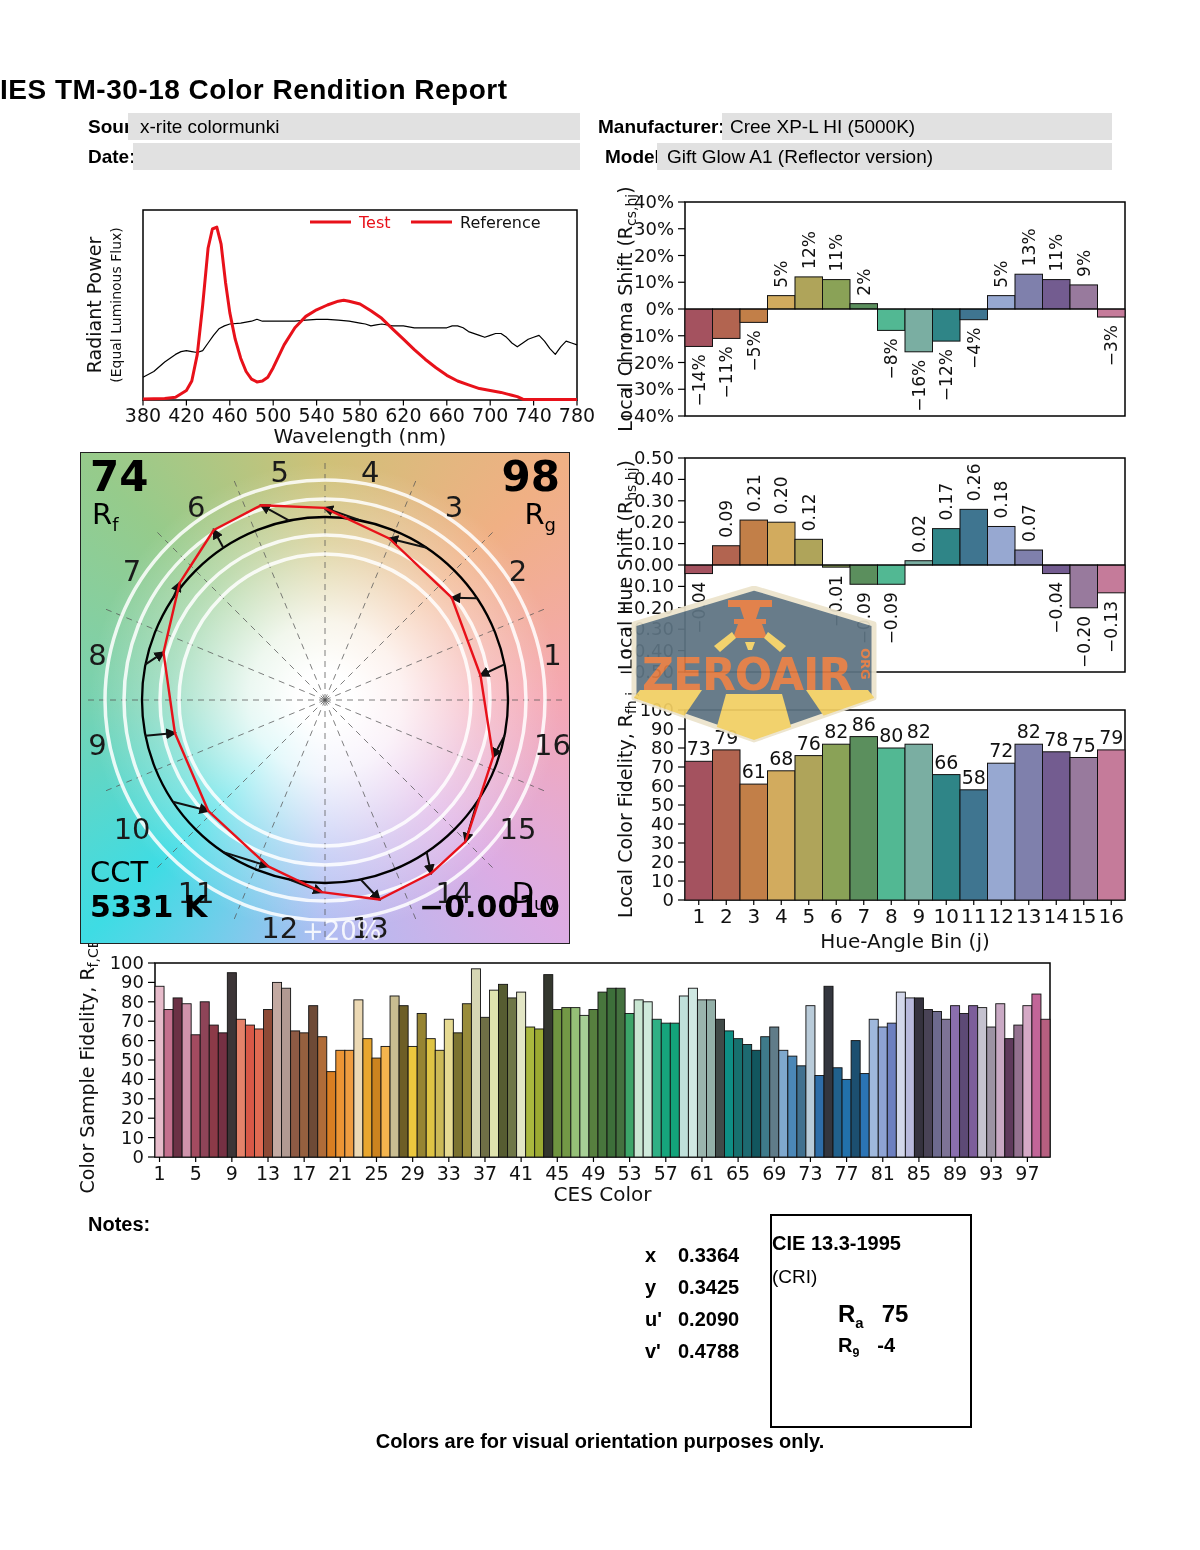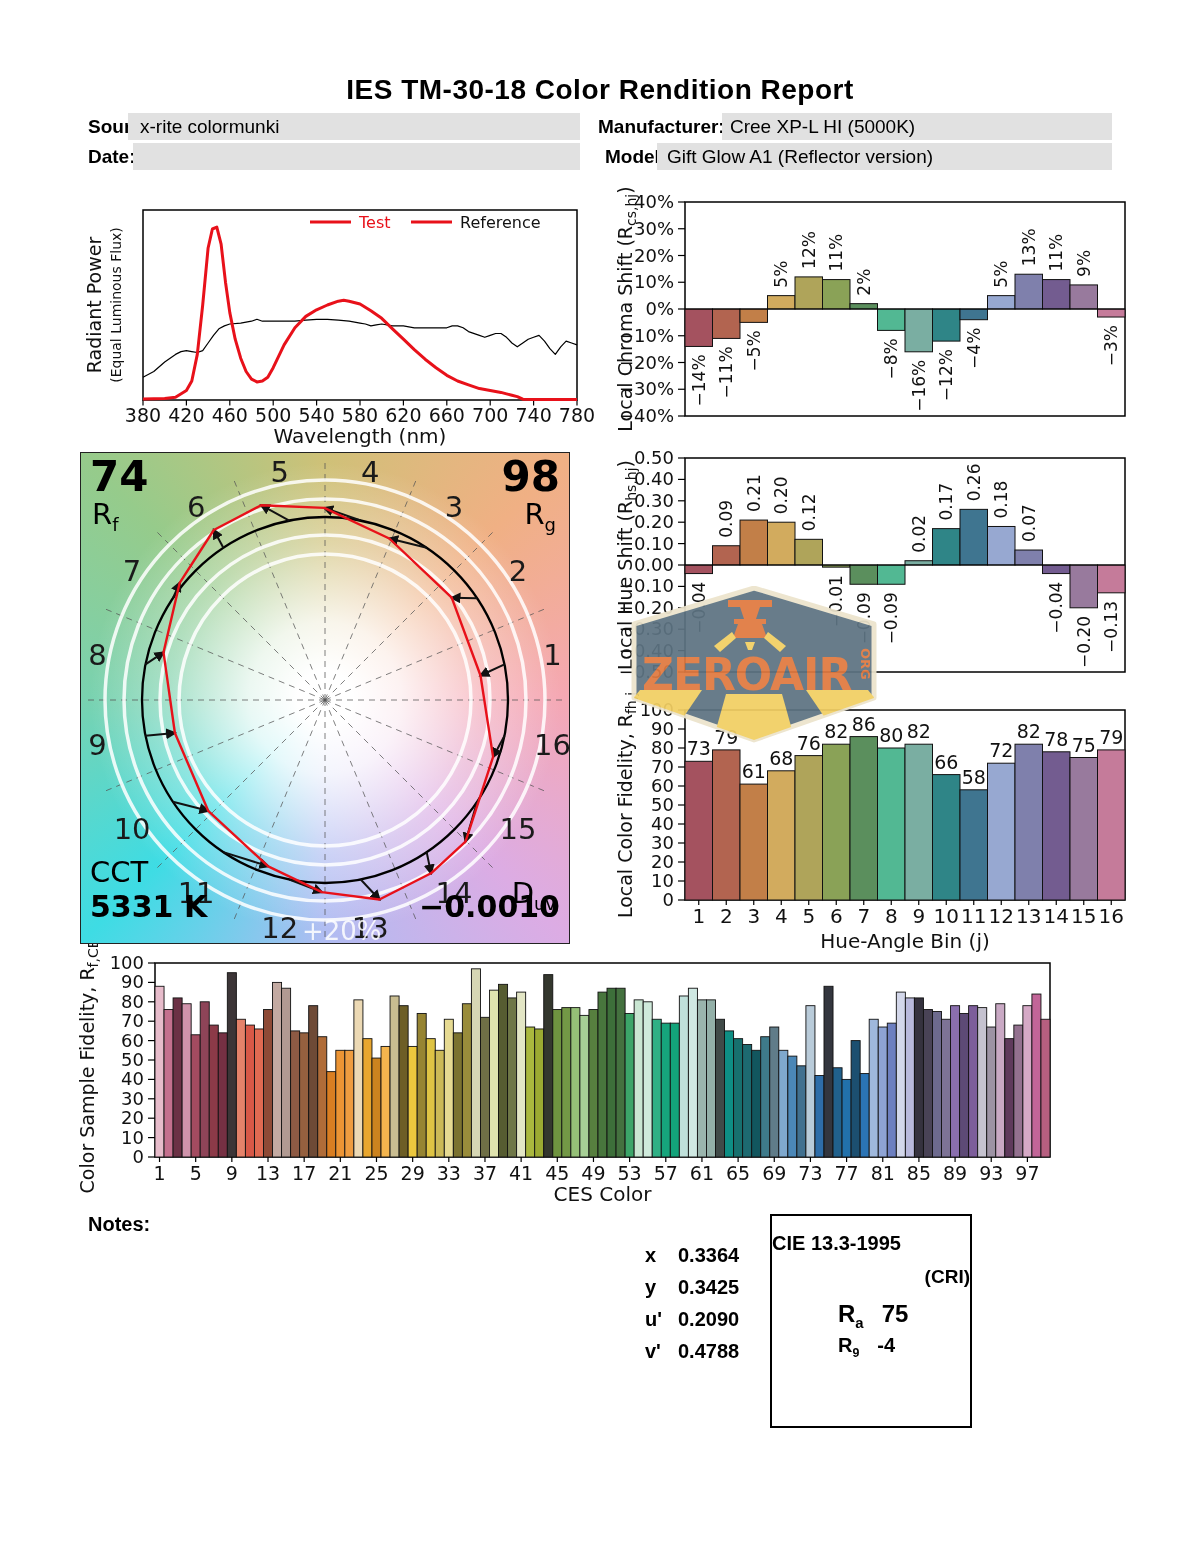--- a/index.html
+++ b/index.html
@@ -1,17 +1,17 @@
 <!DOCTYPE html>
 <html><head>
 <meta charset="utf-8">
 <style>
   body{margin:0;background:#888}
   .page{position:relative;width:1200px;height:1550px;background:#fff;font-family:"Liberation Sans",sans-serif;color:#000;overflow:hidden;margin:0 auto}
-  .title{position:absolute;top:74px;left:0;width:100%;text-align:center;font-size:28px;font-weight:bold;letter-spacing:0.5px}
+  .title{position:absolute;top:74px;left:0;width:100%;text-align:left;font-size:28px;font-weight:bold;letter-spacing:0.5px}
   .lbl{position:absolute;font-size:19px;font-weight:bold;white-space:nowrap}
   .field{position:absolute;background:#e1e1e1;height:27px}
   .fieldtext{position:absolute;font-size:19px;white-space:nowrap}
   svg.chart{position:absolute;overflow:visible}
   
   .cvg{position:absolute;left:80px;top:452px;width:490px;height:492px}
   .cvg-bg{position:absolute;left:0;top:0;right:0;bottom:0;border:1.5px solid #222;
     background:
       radial-gradient(circle at 50% 50%, #ffffff 8%, rgba(255,255,255,0.85) 22%, rgba(255,255,255,0.35) 45%, rgba(255,255,255,0) 68%),
       conic-gradient(from 0deg at 50% 50%, #cfc178 0deg, #f0b084 45deg, #f5a8b4 90deg, #dcace4 135deg, #b0bcf2 180deg, #3edce4 225deg, #79d2b0 270deg, #96cb8b 315deg, #cfc178 360deg);}
@@ -24,21 +24,21 @@
   .cvg .ring{position:absolute;font-size:26px;color:rgba(255,255,255,0.85)}
   
   .wm{position:absolute;left:628px;top:586px;width:252px;height:158px;opacity:0.93;z-index:6}
   
   .notesbox{position:absolute;left:145px;top:1212px;width:600px;height:211px;background:#e2e2e2}
   .notestext{position:absolute;left:14px;top:8px;font-size:20px}
   .chromrow-sym{position:absolute;font-size:20px;font-weight:bold}
   .chromrow-val{position:absolute;font-size:20px;font-weight:bold}
   .cie{position:absolute;left:770px;top:1214px;width:198px;height:210px;border:2px solid #000;background:#fff}
   .cie .t{position:absolute;top:16px;left:0;width:100%;text-align:left;font-size:20px;font-weight:bold}
-  .cie .s{position:absolute;top:50px;left:0;width:100%;text-align:right;font-size:19px;font-weight:bold}
+  .cie .s{position:absolute;top:50px;left:0;width:100%;text-align:left;font-size:19px;font-weight:normal}
   .cie .r1{position:absolute;top:84px;left:66px;font-size:24px;font-weight:bold}
   .cie .r2{position:absolute;top:118px;left:66px;font-size:20px;font-weight:bold}
   .cie .v{display:inline-block;margin-left:18px}
   .footer{position:absolute;top:1430px;left:0;width:100%;text-align:center;font-size:20px;font-weight:bold}
 </style>
 </head>
 <body>
 
 <div class="page">
 
@@ -588,13 +588,14 @@
   <div class="chromrow-sym" style="left:645px;top:1340px">v'</div>
   <div class="chromrow-val" style="left:678px;top:1340px">0.4788</div>
 
   <div class="cie">
     <div class="t">CIE 13.3-1995</div>
     <div class="s">(CRI)</div>
     <div class="r1"><span>R</span><sub>a</sub><span class="v">75</span></div>
     <div class="r2"><span>R</span><sub>9</sub><span class="v">-4</span></div>
   </div>
 
+  <div class="footer">Colors are for visual orientation purposes only.</div>
 </div>
 
 </body></html>

